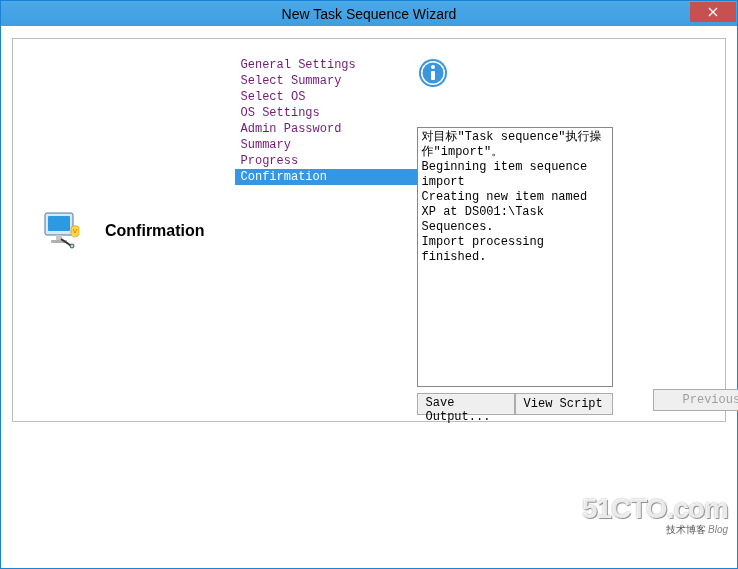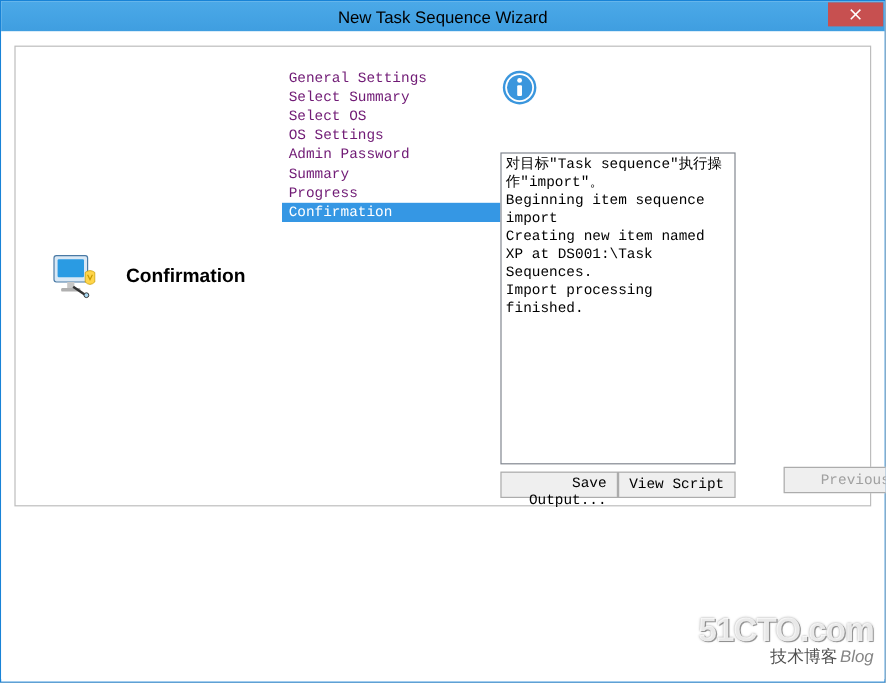--- a/index.html
+++ b/index.html
@@ -134,52 +134,52 @@
     }
     .btn {
       font-family: "Courier New", monospace;
       font-size: 12px;
       padding: 2px 8px;
       background: #efefef;
       border: 1px solid #acacac;
       cursor: pointer;
       min-width: 98px;
       height: 22px;
-      text-align: right;
+      text-align: left;
     }
     .footer {
       display: flex;
       justify-content: flex-end;
       padding: 7px 20px 10px 20px;
       margin-top: auto;
       gap: 8px;
     }
     .btn.disabled {
       color: #a0a0a0;
       cursor: default;
       padding-left: 29px;
     }
     .watermark {
       position: absolute;
       right: 10px;
-      bottom: 12px;
+      bottom: 32px;
       font-family: Arial, sans-serif;
       text-align: right;
       pointer-events: none;
     }
     .watermark .line1 {
       font-size: 28px;
       font-weight: 900;
       color: rgba(255,255,255,0.85);
       text-shadow: 0 0 2px rgba(0,0,0,0.4), 1px 1px 0 rgba(0,0,0,0.35);
       letter-spacing: -1px;
       line-height: 1;
     }
     .watermark .line2 {
-      font-size: 14px;
+      font-size: 10px;
       color: rgba(60,60,60,0.9);
       text-shadow: 0 0 1px rgba(255,255,255,0.6);
     }
     .watermark .line2 .blog {
       color: rgba(120,120,120,0.9);
       font-style: italic;
       margin-left: 2px;
     }
   </style>
 </head>

